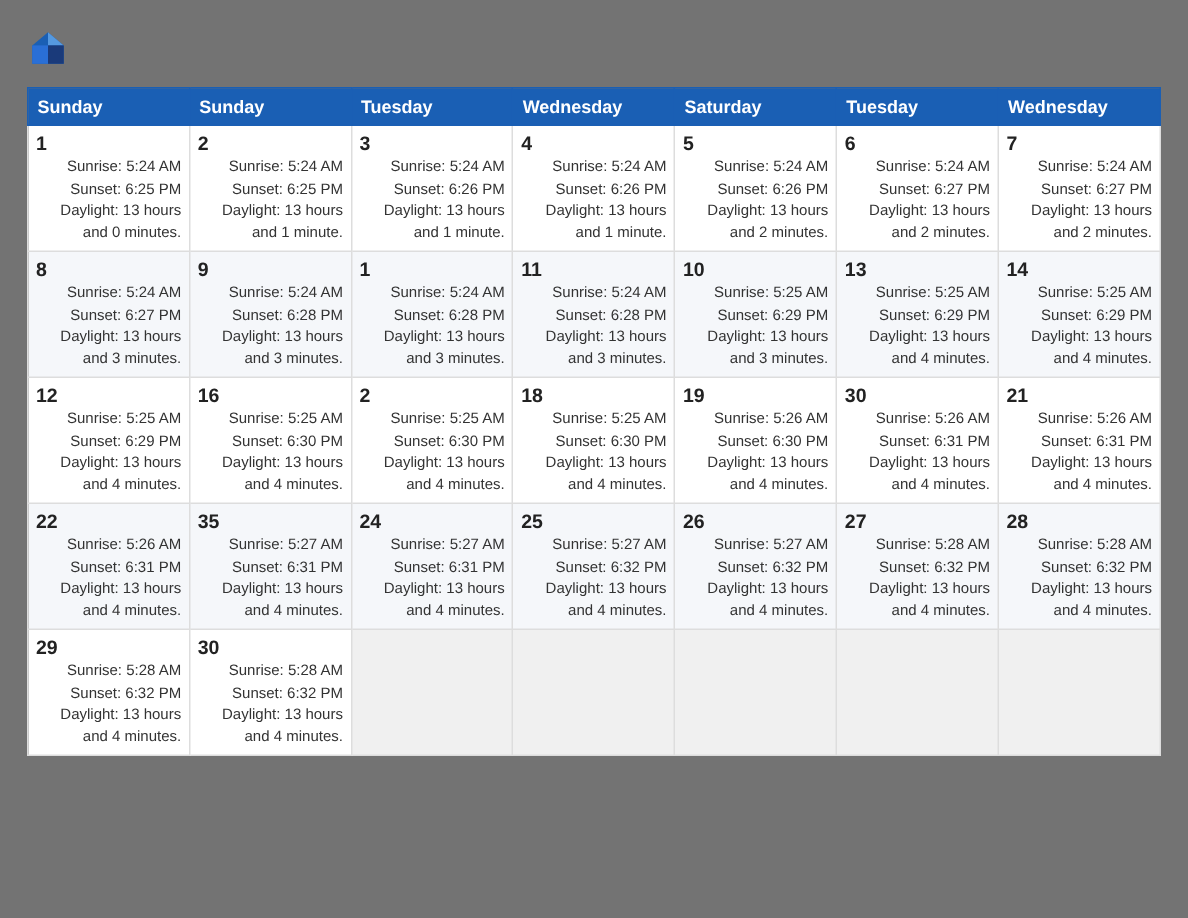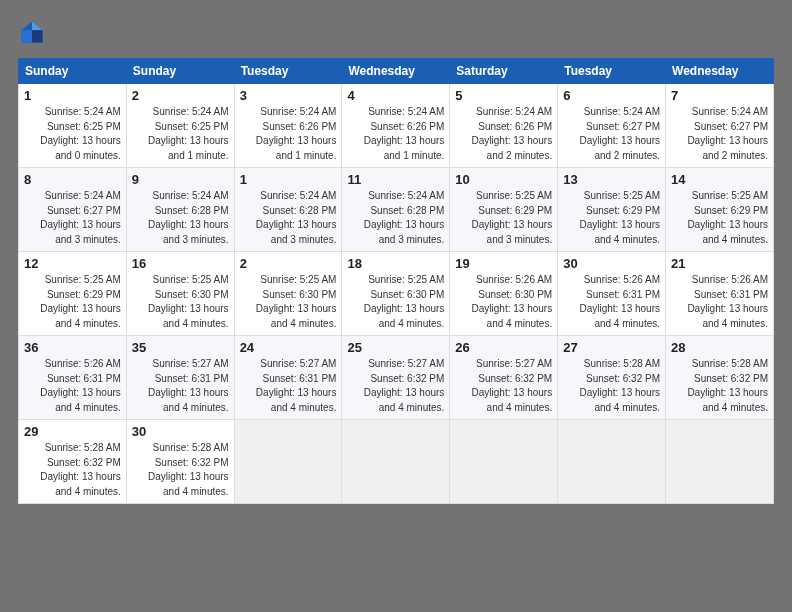--- a/index.html
+++ b/index.html
@@ -224,21 +224,21 @@
             <span class="day-num">30</span>
             <div class="cell-content">Sunrise: 5:26 AM<br>Sunset: 6:31 PM<br>Daylight: 13 hours and 4 minutes.</div>
           </td>
           <td>
             <span class="day-num">21</span>
             <div class="cell-content">Sunrise: 5:26 AM<br>Sunset: 6:31 PM<br>Daylight: 13 hours and 4 minutes.</div>
           </td>
         </tr>
         <tr>
           <td>
-            <span class="day-num">36</span>
+            <span class="day-num">22</span>
             <div class="cell-content">Sunrise: 5:26 AM<br>Sunset: 6:31 PM<br>Daylight: 13 hours and 4 minutes.</div>
           </td>
           <td>
             <span class="day-num">35</span>
             <div class="cell-content">Sunrise: 5:27 AM<br>Sunset: 6:31 PM<br>Daylight: 13 hours and 4 minutes.</div>
           </td>
           <td>
             <span class="day-num">24</span>
             <div class="cell-content">Sunrise: 5:27 AM<br>Sunset: 6:31 PM<br>Daylight: 13 hours and 4 minutes.</div>
           </td>

